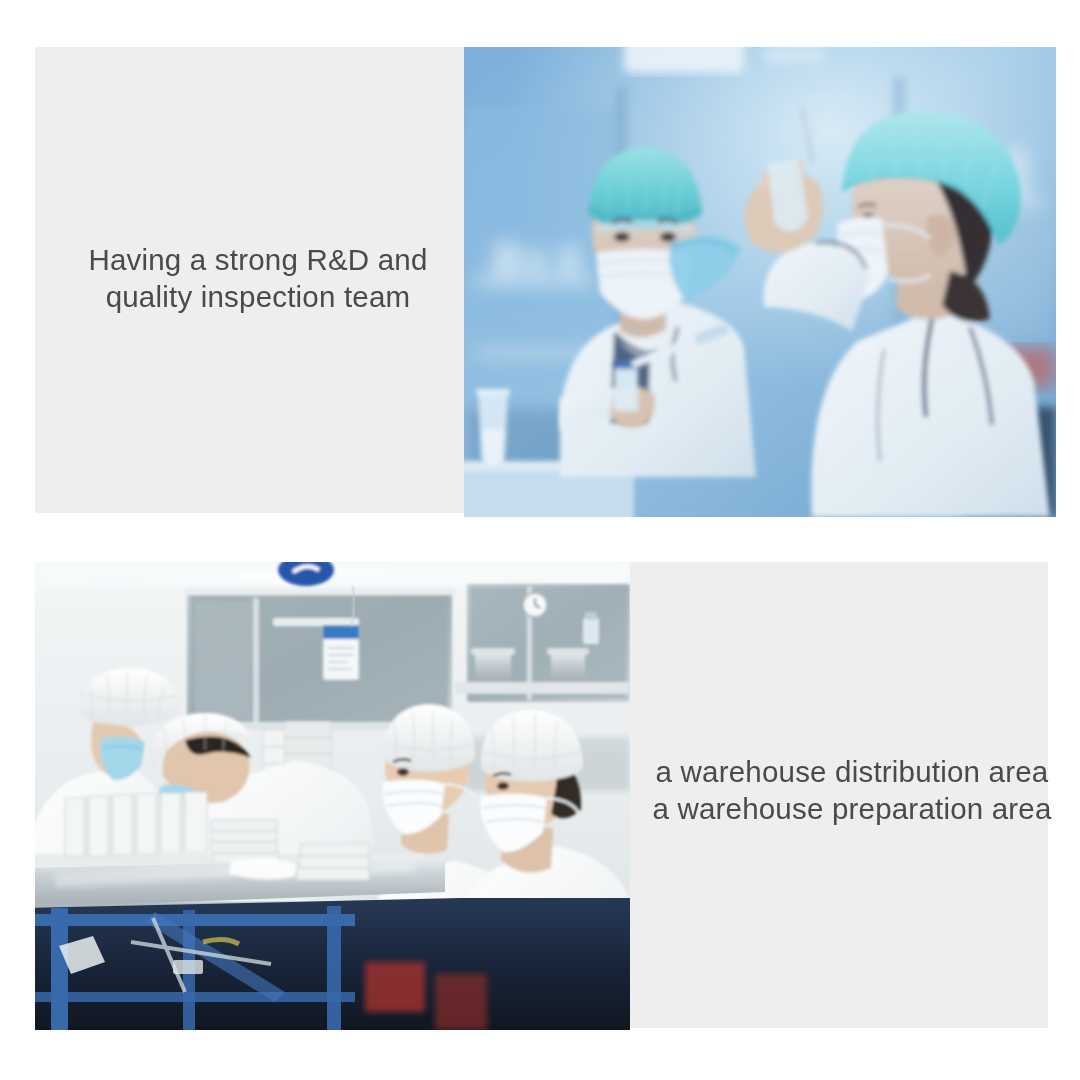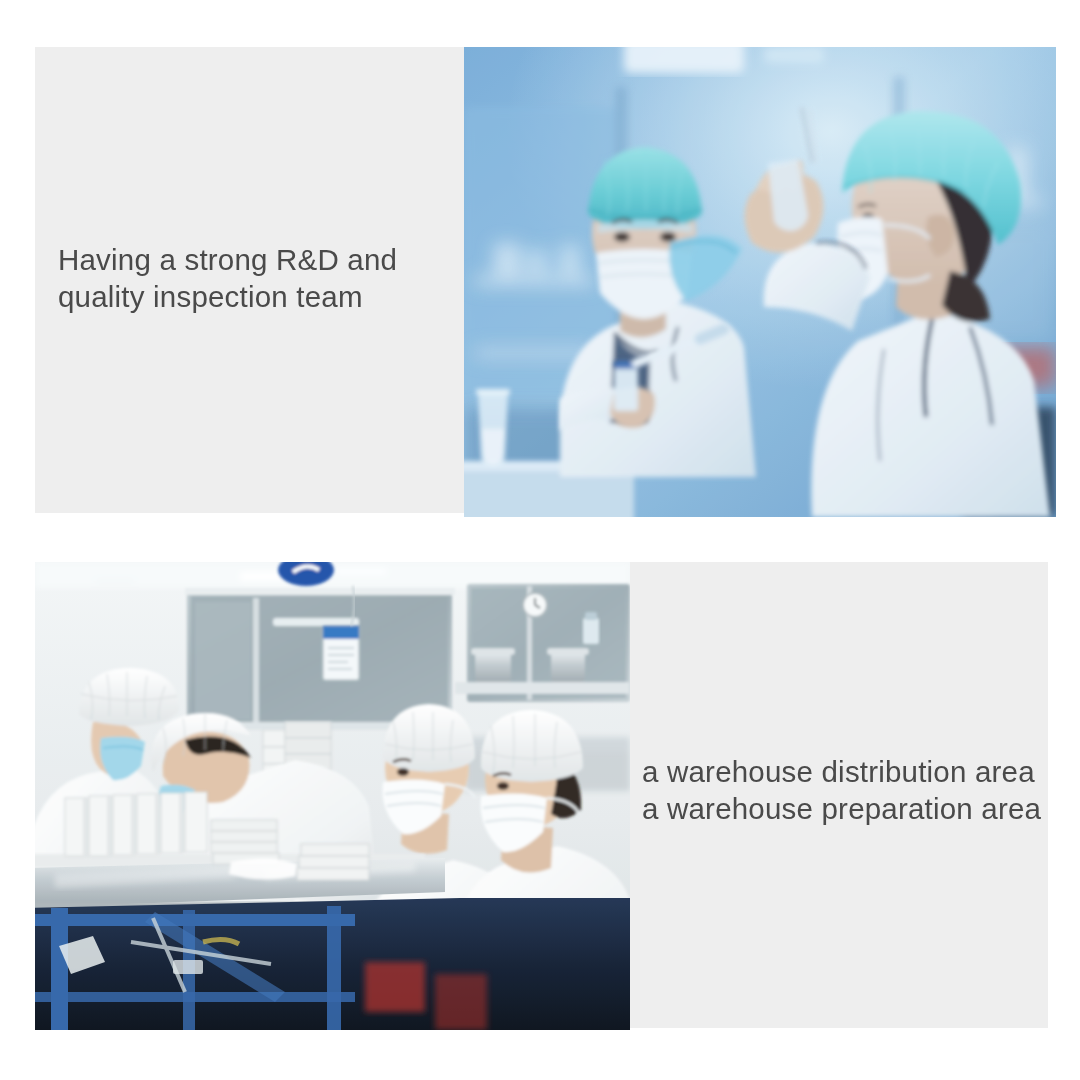--- a/index.html
+++ b/index.html
@@ -15,20 +15,21 @@
     font-family: "Liberation Sans", sans-serif;
     -webkit-font-smoothing: antialiased;
   }
 
   
   .top-section {
     position: absolute;
     left: 0; top: 0;
     width: 1080px;
     height: 540px;
+    text-align: center;
   }
   .top-caption-panel {
     position: absolute;
     left: 35px;
     top: 47px;
     width: 434px;
     height: 466px;
     background: #eeeeee;
   }
   .top-caption-text {
@@ -73,20 +74,21 @@
     position: absolute;
     left: 642px;
     top: 213px;
     width: 420px;
     font-size: 29.5px;
     line-height: 37px;
     letter-spacing: 0.2px;
     color: #4a4a4a;
     font-weight: 400;
     white-space: pre-line;
+    text-align: center;
   }
   .bottom-photo {
     position: absolute;
     left: 35px;
     top: 22px;
     width: 595px;
     height: 468px;
     overflow: hidden;
     background: #dfe4e8;
   }

